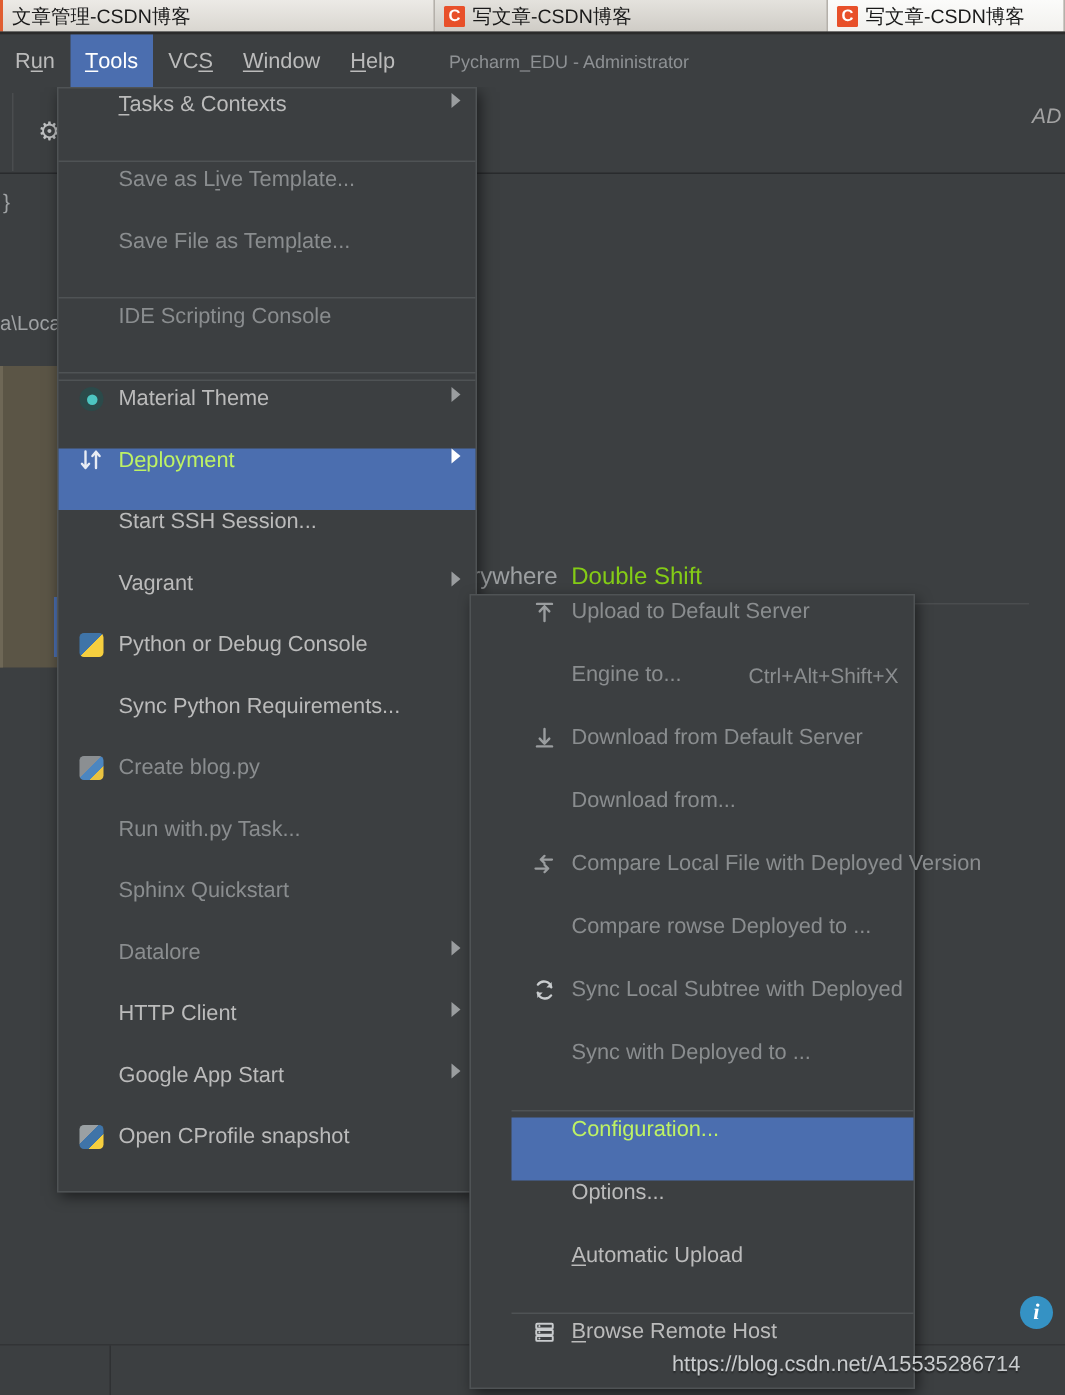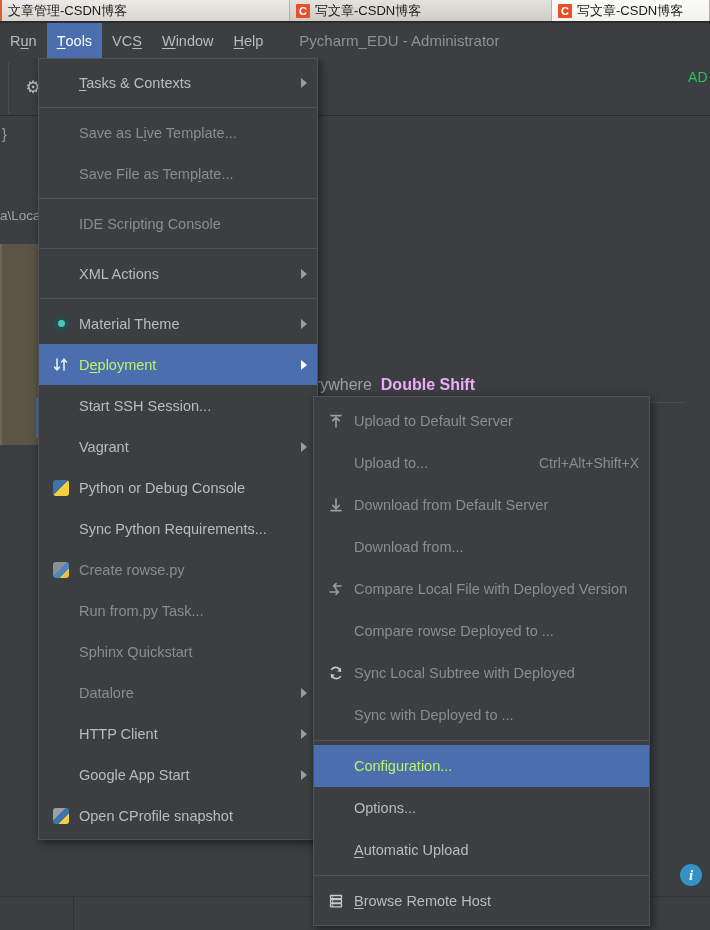--- a/index.html
+++ b/index.html
@@ -47,41 +47,42 @@
     background: #3c3f41;
     display: flex; align-items: center;
   }
   .mb-item {
     height: 35px; display: flex; align-items: center;
     padding: 0 10px; font-size: 14.5px; color: #bbbbbb;
   }
   .mb-item.active { background: #4b6eaf; color: #ffffff; }
   .mb-item u { text-decoration: underline; text-underline-offset: 2px; }
   .mb-title {
-    margin-left: 26px; font-size: 15px; color: #8e9194;
+    margin-left: 26px; font-size: 12px; color: #8e9194;
   }
 
   
   .ide-bg {
     position: absolute; top: 58px; left: 0; width: 710px; height: 872px;
     background: #3c3f41;
   }
   .toolbar-row {
     position: absolute; top: 59px; left: 0; width: 710px; height: 57px;
     border-bottom: 1px solid #292b2d;
   }
   .gear-icon {
     position: absolute; left: 24px; top: 79px; width: 18px; height: 18px;
     color: #bfc1c2; font-size: 17px; line-height: 18px; text-align: center;
   }
   .vsep-a { position: absolute; left: 8px; top: 62px; width: 1px; height: 52px; background: #4a4d4f; }
   .vsep-b { position: absolute; left: 54px; top: 62px; width: 1px; height: 52px; background: #4a4d4f; }
   .ad-text {
-    position: absolute; right: 2px; top: 69px; font-size: 14px; color: #22c55e;
+    position: absolute; right: 2px; top: 69px; font-size: 14px; color: #a3a3a3;
     letter-spacing: .3px;
+    font-style: italic;
   }
   .path-frag {
     position: absolute; left: 0; top: 208px; font-size: 13.5px; color: #9fa2a4; text-align: right;
   }
   .brace-frag {
     position: absolute; left: 2px; top: 126px; font-size: 14px; color: #9fa2a4;
   }
   .olive-panel {
     position: absolute; left: 0; top: 244px; width: 39px; height: 201px;
     background: #5b5546;
@@ -99,21 +100,21 @@
     background: #2f3133;
   }
   .bottom-frame-h {
     position: absolute; left: 0px; top: 896px; width: 710px; height: 1px;
     background: #323436;
   }
   .search-hint {
     position: absolute; left: 306px; top: 376px;
     font-size: 16px; color: #9da0a2; white-space: nowrap;
   }
-  .search-hint .dshift { color: #f0abfc; margin-left: 9px; font-weight: bold; }
+  .search-hint .dshift { color: #84cc16; margin-left: 9px; }
   .hint-rule {
     position: absolute; left: 306px; top: 402px; width: 380px; height: 1px;
     background: #4a4d4f;
   }
   .info-badge {
     position: absolute; left: 680px; top: 864px;
     width: 22px; height: 22px; border-radius: 50%;
     background: #3592c4; color: #ffffff;
     font-size: 15px; font-weight: bold; font-style: italic;
     line-height: 22px; text-align: center;
@@ -122,25 +123,25 @@
 
   
   .menu {
     position: absolute;
     background: #3c3f41;
     border: 1px solid #4f5355;
     box-shadow: 2px 3px 9px rgba(0,0,0,.55);
     padding: 3px 0;
   }
   #tools-menu { left: 38px; top: 58px; width: 280px; }
-  #deploy-menu { left: 313px; top: 396px; width: 337px; }
+  #deploy-menu { left: 313px; top: 396px; width: 297px; padding-left: 27px; }
 
   .mi {
     position: relative;
-    display: flex; align-items: center;
+    display: flex; align-items: flex-start;
     height: 41px;
     padding: 0 10px 0 10px;
     font-size: 14.5px;
     color: #bbbbbb;
     white-space: nowrap;
   }
   #deploy-menu .mi { height: 42px; }
   .mi.dim { color: #8a8d8f; }
   .mi.sel { background: #4b6eaf; color: #bef264; }
   .mi-ico {
@@ -250,25 +251,20 @@
 
     <div class="sep"></div>
 
     <div class="mi dim">
       <span class="mi-ico"></span>
       <span class="mi-label">IDE Scripting Console</span>
     </div>
 
     <div class="sep"></div>
 
-    <div class="mi">
-      <span class="mi-ico"></span>
-      <span class="mi-label">XML Actions</span>
-      <span class="arrow"></span>
-    </div>
 
     <div class="sep"></div>
 
 
     <div class="mi">
       <span class="mi-ico">
           <span class="ico-dot"></span>
         </span>
       <span class="mi-label">Material Theme</span>
       <span class="arrow"></span>
@@ -305,26 +301,26 @@
 
     <div class="mi">
       <span class="mi-ico"></span>
       <span class="mi-label">Sync Python Requirements...</span>
     </div>
 
     <div class="mi dim">
       <span class="mi-ico">
           <span class="ico-py2"></span>
         </span>
-      <span class="mi-label">Create rowse.py</span>
-    </div>
-
-    <div class="mi dim">
-      <span class="mi-ico"></span>
-      <span class="mi-label">Run from.py Task...</span>
+      <span class="mi-label">Create blog.py</span>
+    </div>
+
+    <div class="mi dim">
+      <span class="mi-ico"></span>
+      <span class="mi-label">Run with.py Task...</span>
     </div>
 
     <div class="mi dim">
       <span class="mi-ico"></span>
       <span class="mi-label">Sphinx Quickstart</span>
     </div>
 
     <div class="mi dim">
       <span class="mi-ico"></span>
       <span class="mi-label">Datalore</span>
@@ -358,21 +354,21 @@
         <svg class="gico" width="16" height="16" viewBox="0 0 16 16">
           <line x1="3" y1="2.6" x2="13" y2="2.6" stroke="#9a9d9f" stroke-width="1.6" stroke-linecap="round"></line>
           <path d="M8 14 L8 5.5 M8 4.2 L4.8 7.6 M8 4.2 L11.2 7.6" stroke="#9a9d9f" stroke-width="1.6" fill="none" stroke-linecap="round"></path>
         </svg>
       </span>
       <span class="mi-label">Upload to Default Server</span>
     </div>
 
     <div class="mi dim">
       <span class="mi-ico"></span>
-      <span class="mi-label">Upload to...</span>
+      <span class="mi-label">Engine to...</span>
       <span class="mi-accel">Ctrl+Alt+Shift+X</span>
     </div>
 
     <div class="mi dim">
       <span class="mi-ico">
         <svg class="gico" width="16" height="16" viewBox="0 0 16 16">
           <path d="M8 2 L8 10.5 M8 11.8 L4.8 8.4 M8 11.8 L11.2 8.4" stroke="#9a9d9f" stroke-width="1.6" fill="none" stroke-linecap="round"></path>
           <line x1="3" y1="13.6" x2="13" y2="13.6" stroke="#9a9d9f" stroke-width="1.6" stroke-linecap="round"></line>
         </svg>
       </span>
@@ -452,14 +448,15 @@
 
   <div class="menubar">
     <div class="mb-item">R<u>u</u>n</div>
     <div class="mb-item active"><u>T</u>ools</div>
     <div class="mb-item">VC<u>S</u></div>
     <div class="mb-item"><u>W</u>indow</div>
     <div class="mb-item"><u>H</u>elp</div>
     <div class="mb-title">Pycharm_EDU - Administrator</div>
   </div>
 
+  <div class="watermark">https://blog.csdn.net/A15535286714</div>
 
 </div>
 
 </body></html>

